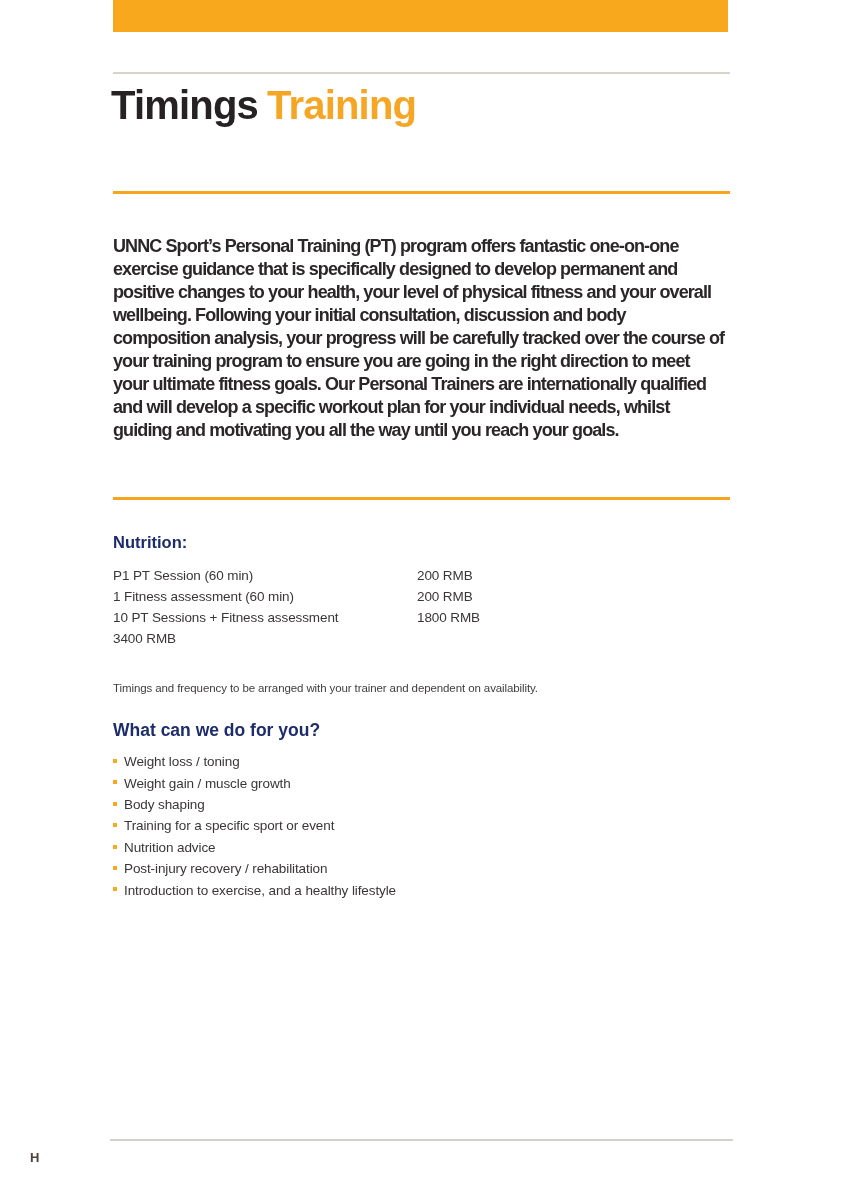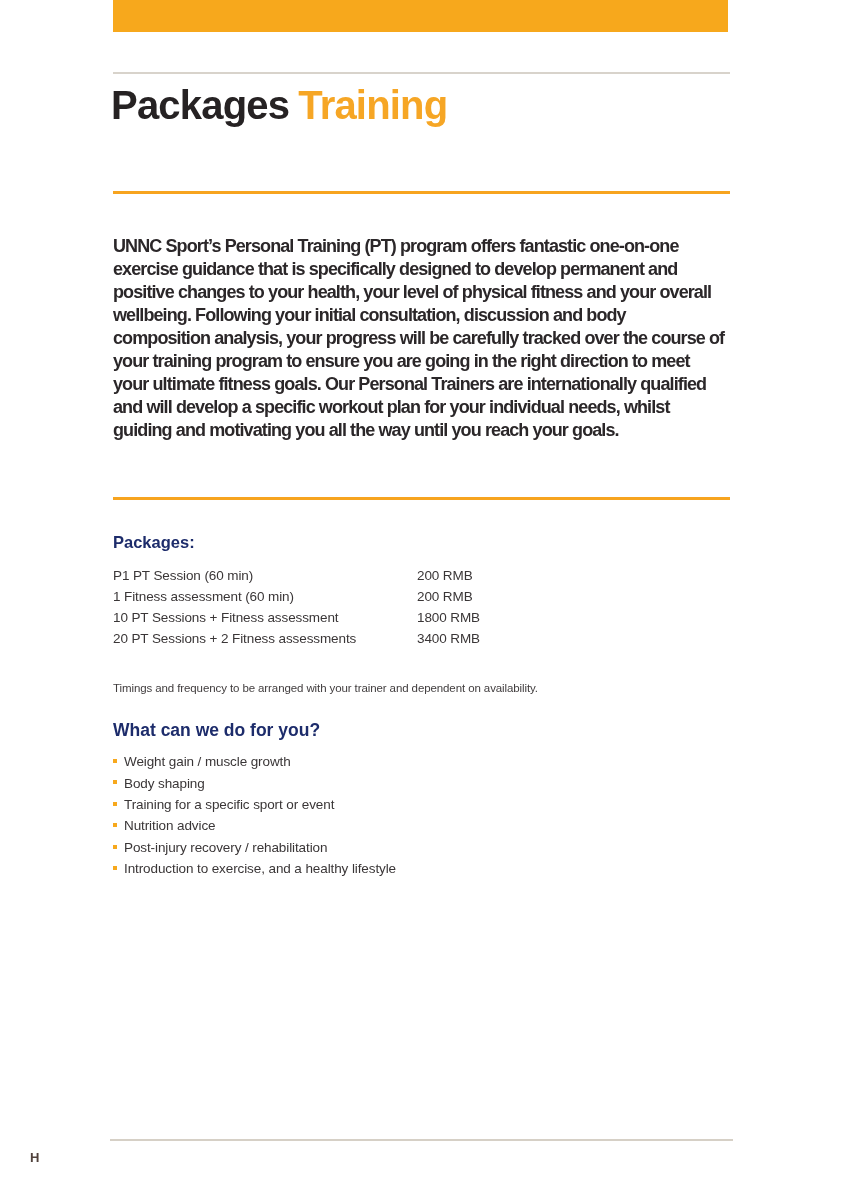--- a/index.html
+++ b/index.html
@@ -141,56 +141,59 @@
 </style>
 </head>
 <body>
 
 <div class="page">
 
   <div class="accent-bar"></div>
 
   <div class="rule rule-gray-top"></div>
 
-  <h1 class="page-title"><span>Packages</span><span class="accent">Training</span></h1>
+  <h1 class="page-title"><span>Timings</span><span class="accent">Training</span></h1>
 
   <div class="rule rule-orange-1"></div>
 
   <p class="intro-paragraph">UNNC Sport’s Personal Training (PT) program offers fantastic one-on-one exercise guidance that is specifically designed to develop permanent and positive changes to your health, your level of physical fitness and your overall wellbeing. Following your initial consultation, discussion and body composition analysis, your progress will be carefully tracked over the course of your training program to ensure you are going in the right direction to meet your ultimate fitness goals. Our Personal Trainers are internationally qualified and will develop a specific workout plan for your individual needs, whilst guiding and motivating you all the way until you reach your goals.</p>
 
   <div class="rule rule-orange-2"></div>
 
-  <h2 class="section-heading packages-heading">Packages:</h2>
+  <h2 class="section-heading packages-heading">Nutrition:</h2>
 
   <div class="package-table">
     <div class="pkg-row">
       <span class="pkg-label">P1 PT Session (60 min)</span>
       <span class="pkg-price">200 RMB</span>
     </div>
     <div class="pkg-row">
       <span class="pkg-label">1 Fitness assessment (60 min)</span>
       <span class="pkg-price">200 RMB</span>
     </div>
     <div class="pkg-row">
       <span class="pkg-label">10 PT Sessions + Fitness assessment</span>
       <span class="pkg-price">1800 RMB</span>
     </div>
     <div class="pkg-row">
-      <span class="pkg-label">20 PT Sessions + 2 Fitness assessments</span>
       <span class="pkg-price">3400 RMB</span>
     </div>
   </div>
 
   <div class="packages-note">Timings and frequency to be arranged with your trainer and dependent on availability.</div>
 
   <h2 class="section-heading services-heading">What can we do for you?</h2>
 
   <ul class="services-list">
     <li>
         <span class="bullet-square"></span>
+        <span>Weight loss / toning</span>
+      </li>
+    <li>
+        <span class="bullet-square"></span>
         <span>Weight gain / muscle growth</span>
       </li>
     <li>
         <span class="bullet-square"></span>
         <span>Body shaping</span>
       </li>
     <li>
         <span class="bullet-square"></span>
         <span>Training for a specific sport or event</span>
       </li>

